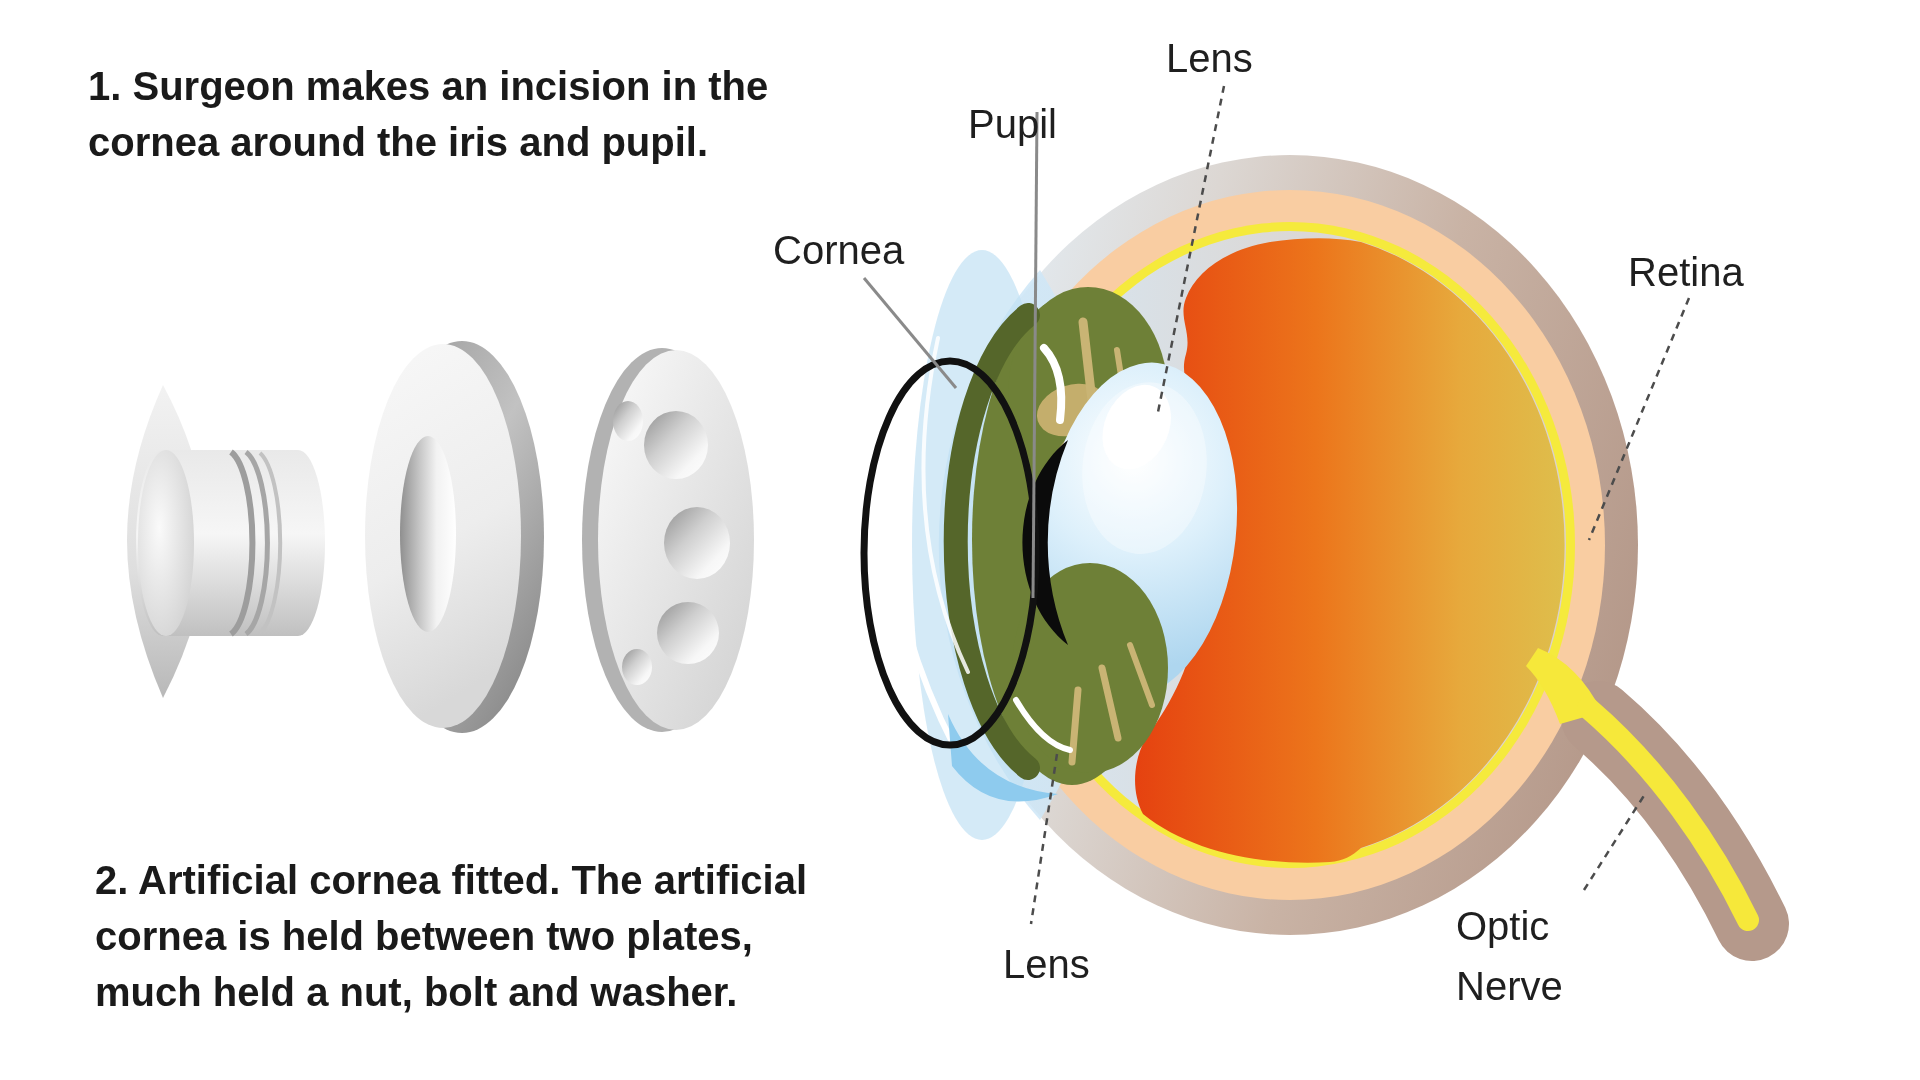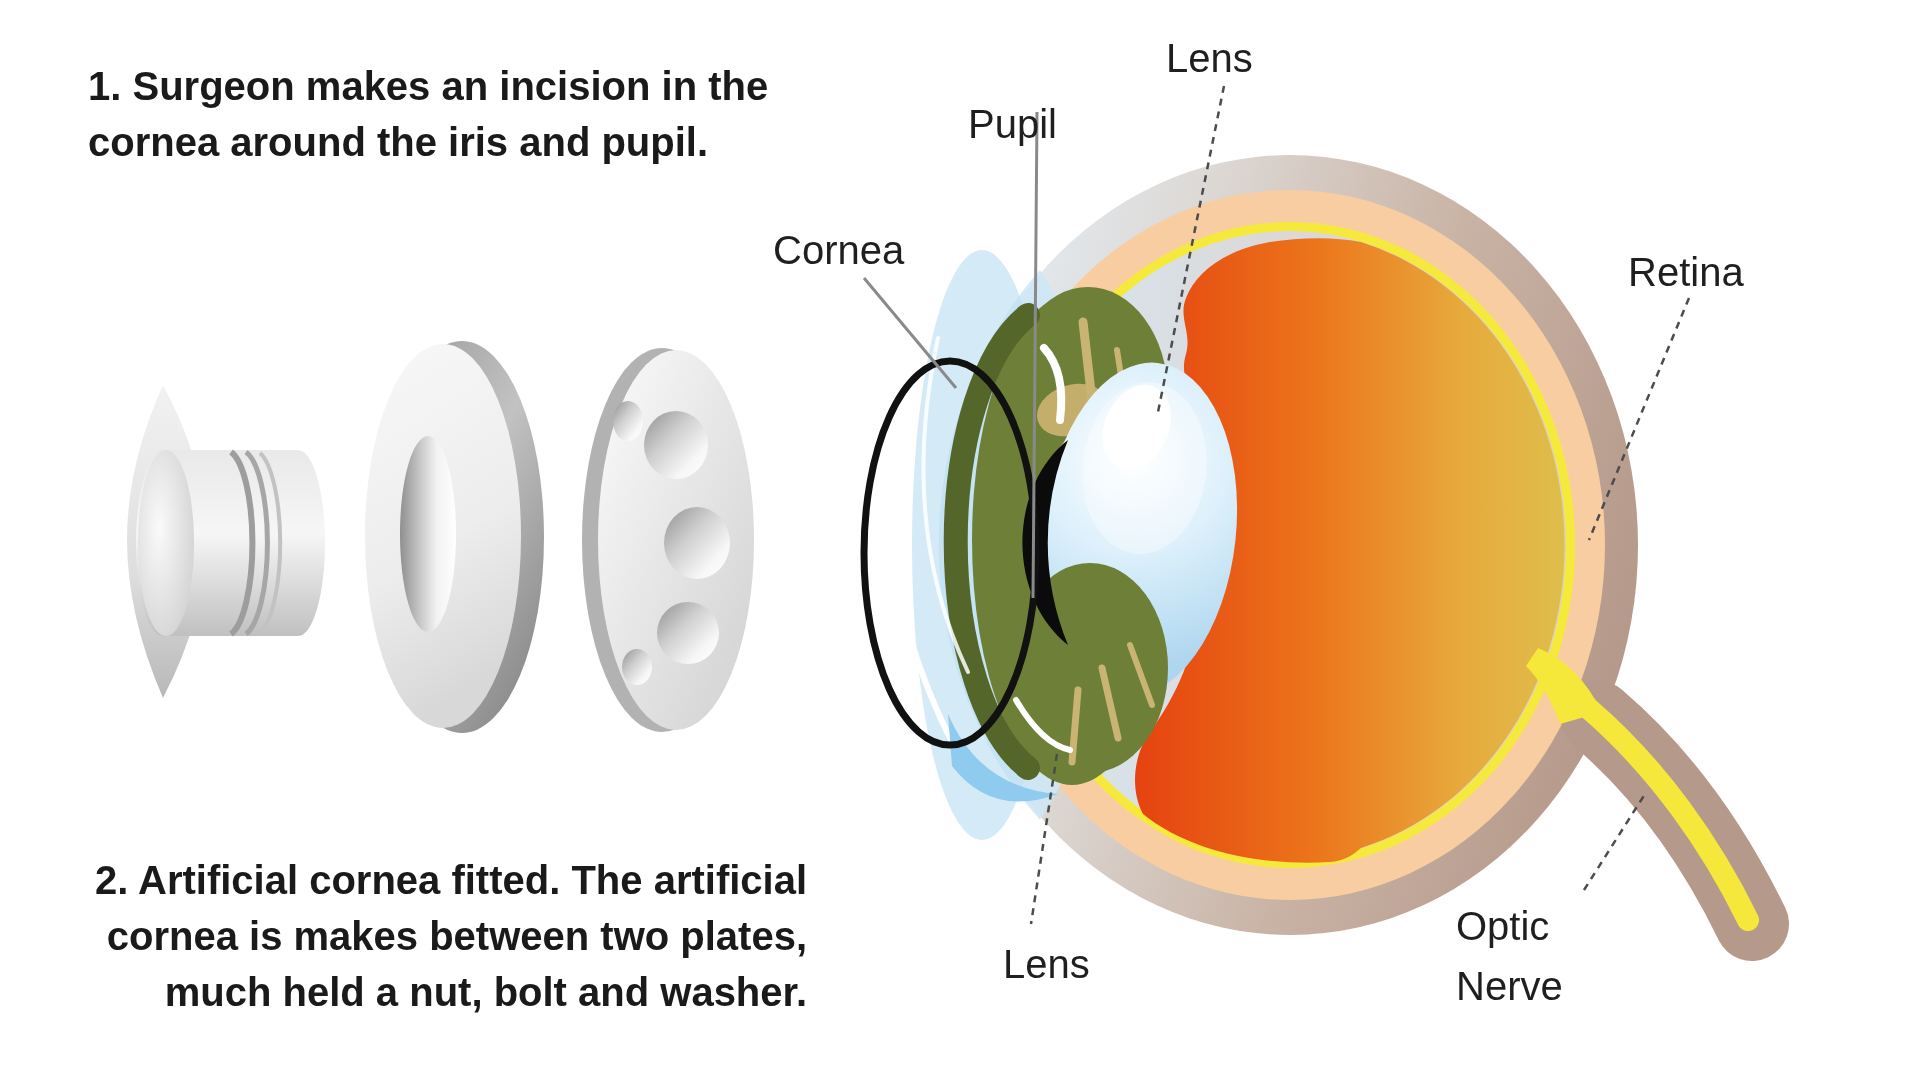--- a/index.html
+++ b/index.html
@@ -193,23 +193,23 @@
       <path class="leader-dash" d="M 1057 754 L 1031 924"></path>
       <path class="leader-dash" d="M 1584 890 L 1645 794"></path>
     </g>
   </svg>
 
   <div class="step" style="left:88px; top:58px;">
     <div>1. Surgeon makes an incision in the</div>
     <div>cornea around the iris and pupil.</div>
   </div>
 
-  <div class="step" style="left:95px; top:852px;text-align:right;">
+  <div class="step" style="left:95px; top:852px;">
     <div>2. Artificial cornea fitted. The artificial</div>
-    <div>cornea is makes between two plates,</div>
+    <div>cornea is held between two plates,</div>
     <div>much held a nut, bolt and washer.</div>
   </div>
 
   <div class="anat-label" style="left:968px; top:58px;margin-top:36px;">Pupil</div>
   <div class="anat-label" style="left:1152px; top:28px;margin-left:14px;">Lens</div>
   <div class="anat-label" style="left:773px; top:220px;">Cornea</div>
   <div class="anat-label" style="left:1628px; top:242px;">Retina</div>
   <div class="anat-label" style="left:1003px; top:934px;">Lens</div>
   <div class="anat-label" style="left:1456px; top:896px; width:140px;">Optic Nerve</div>
 

